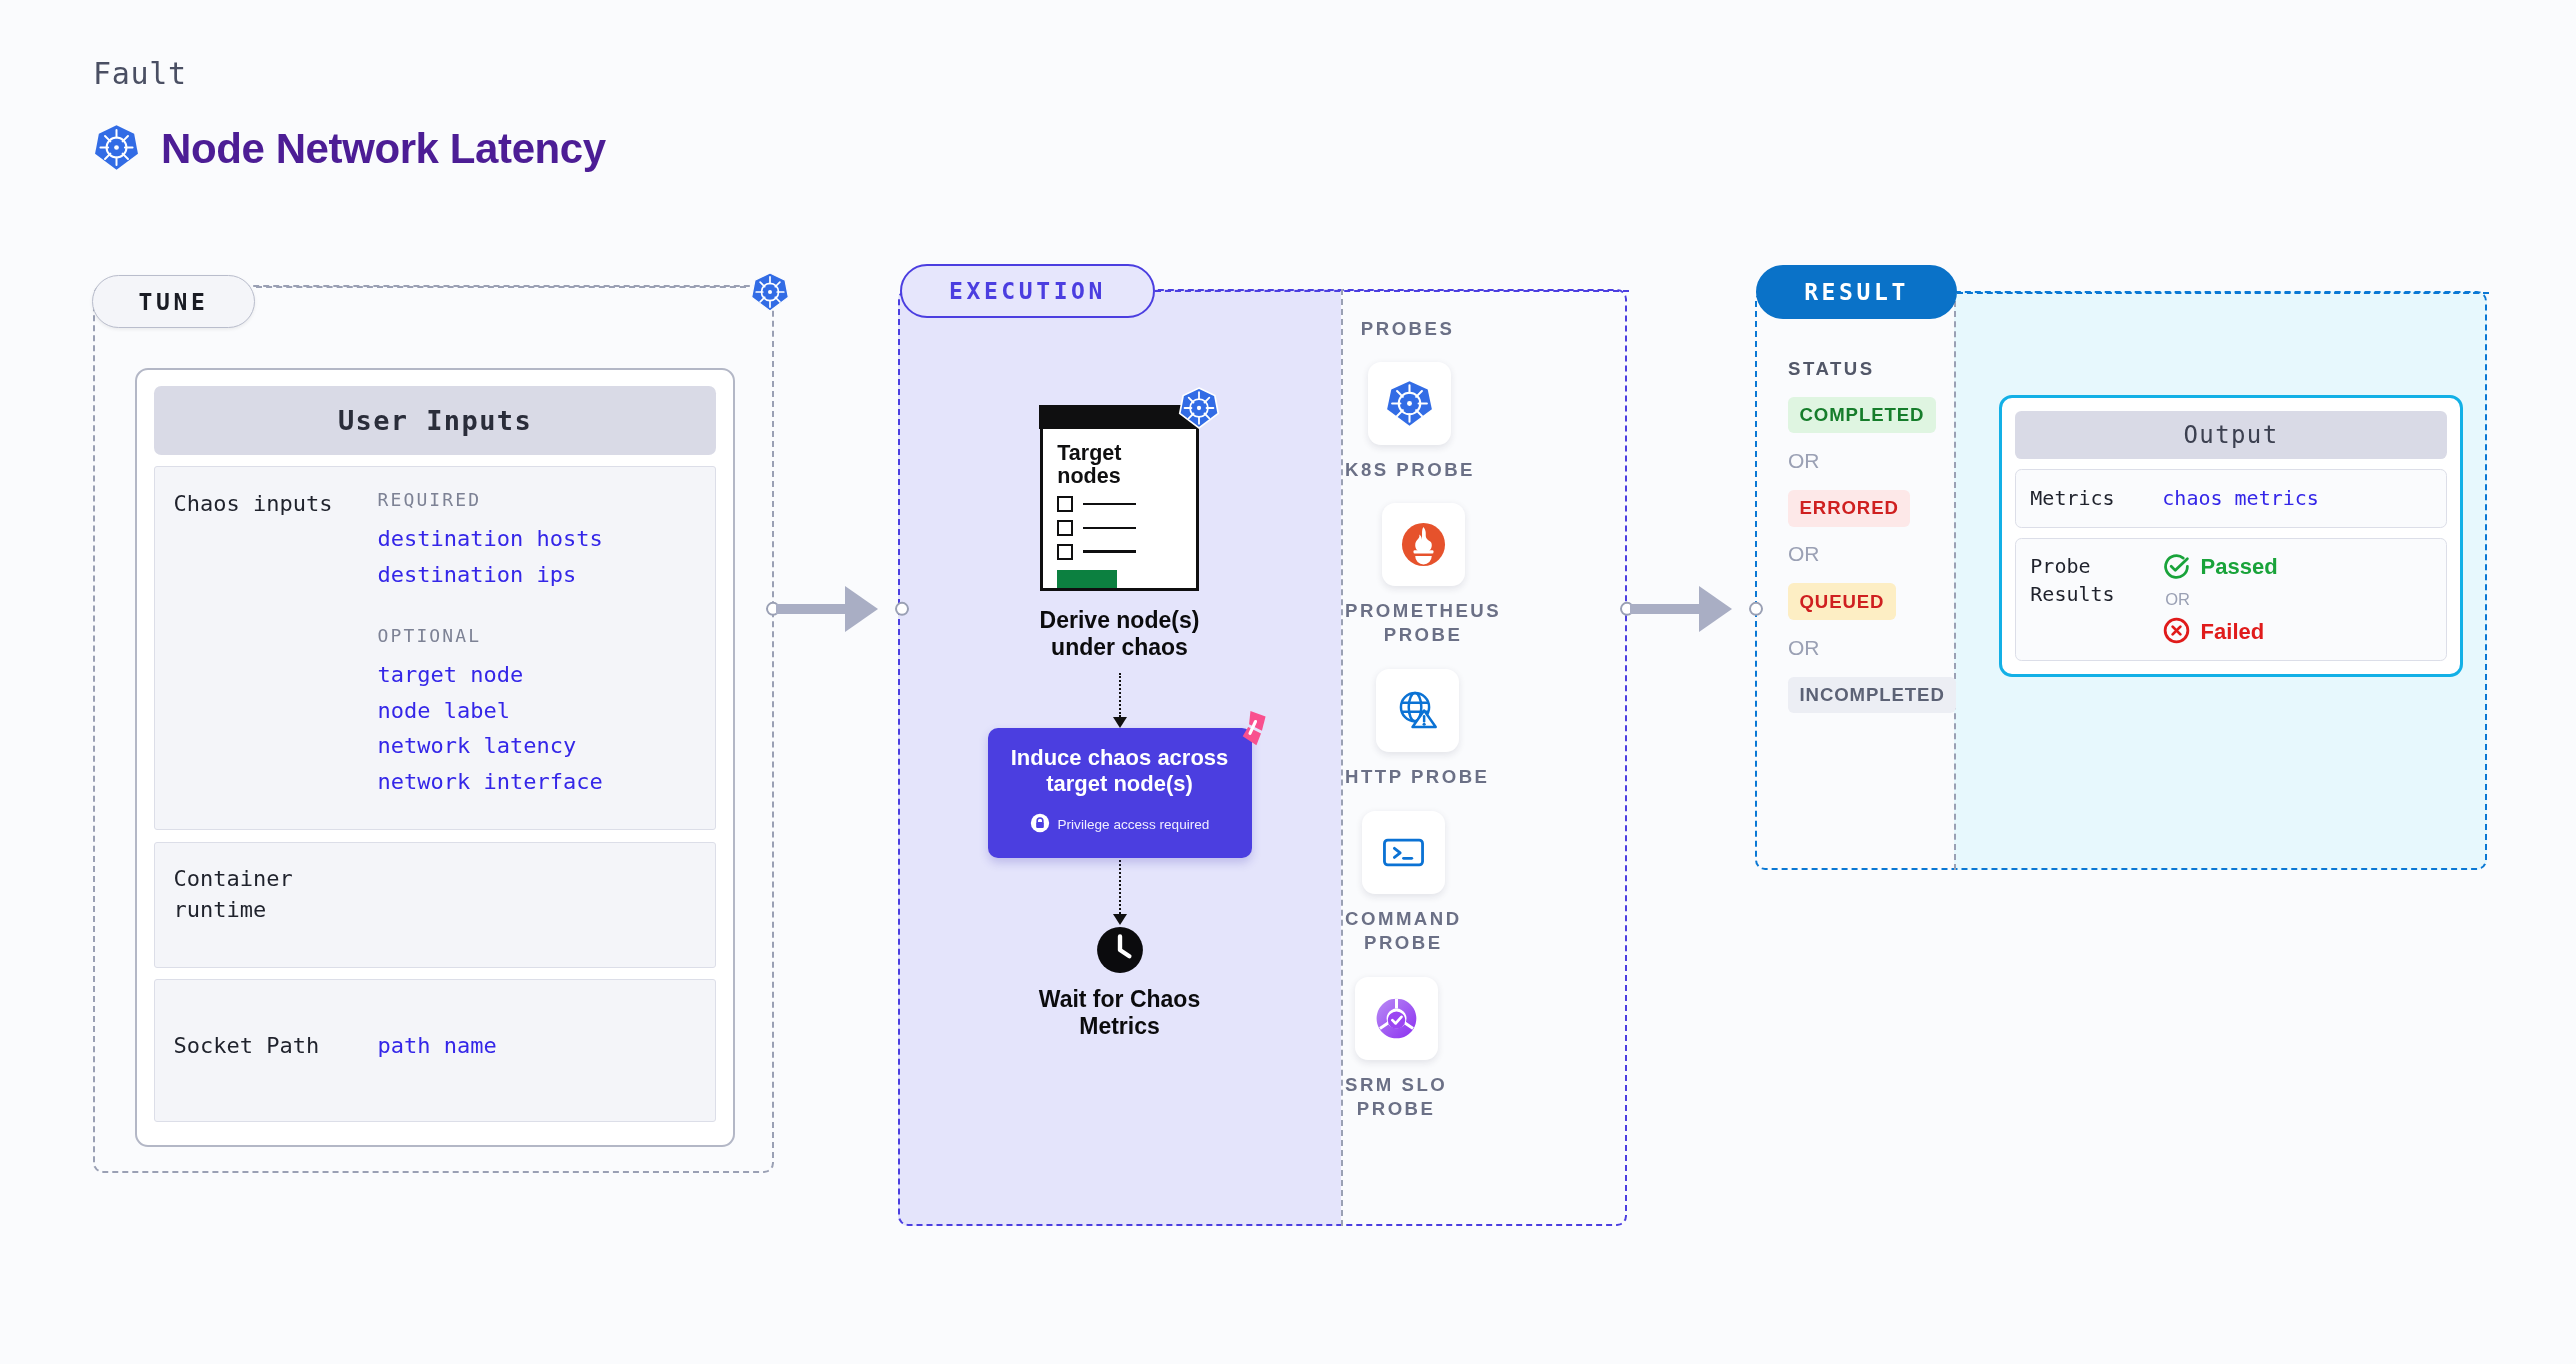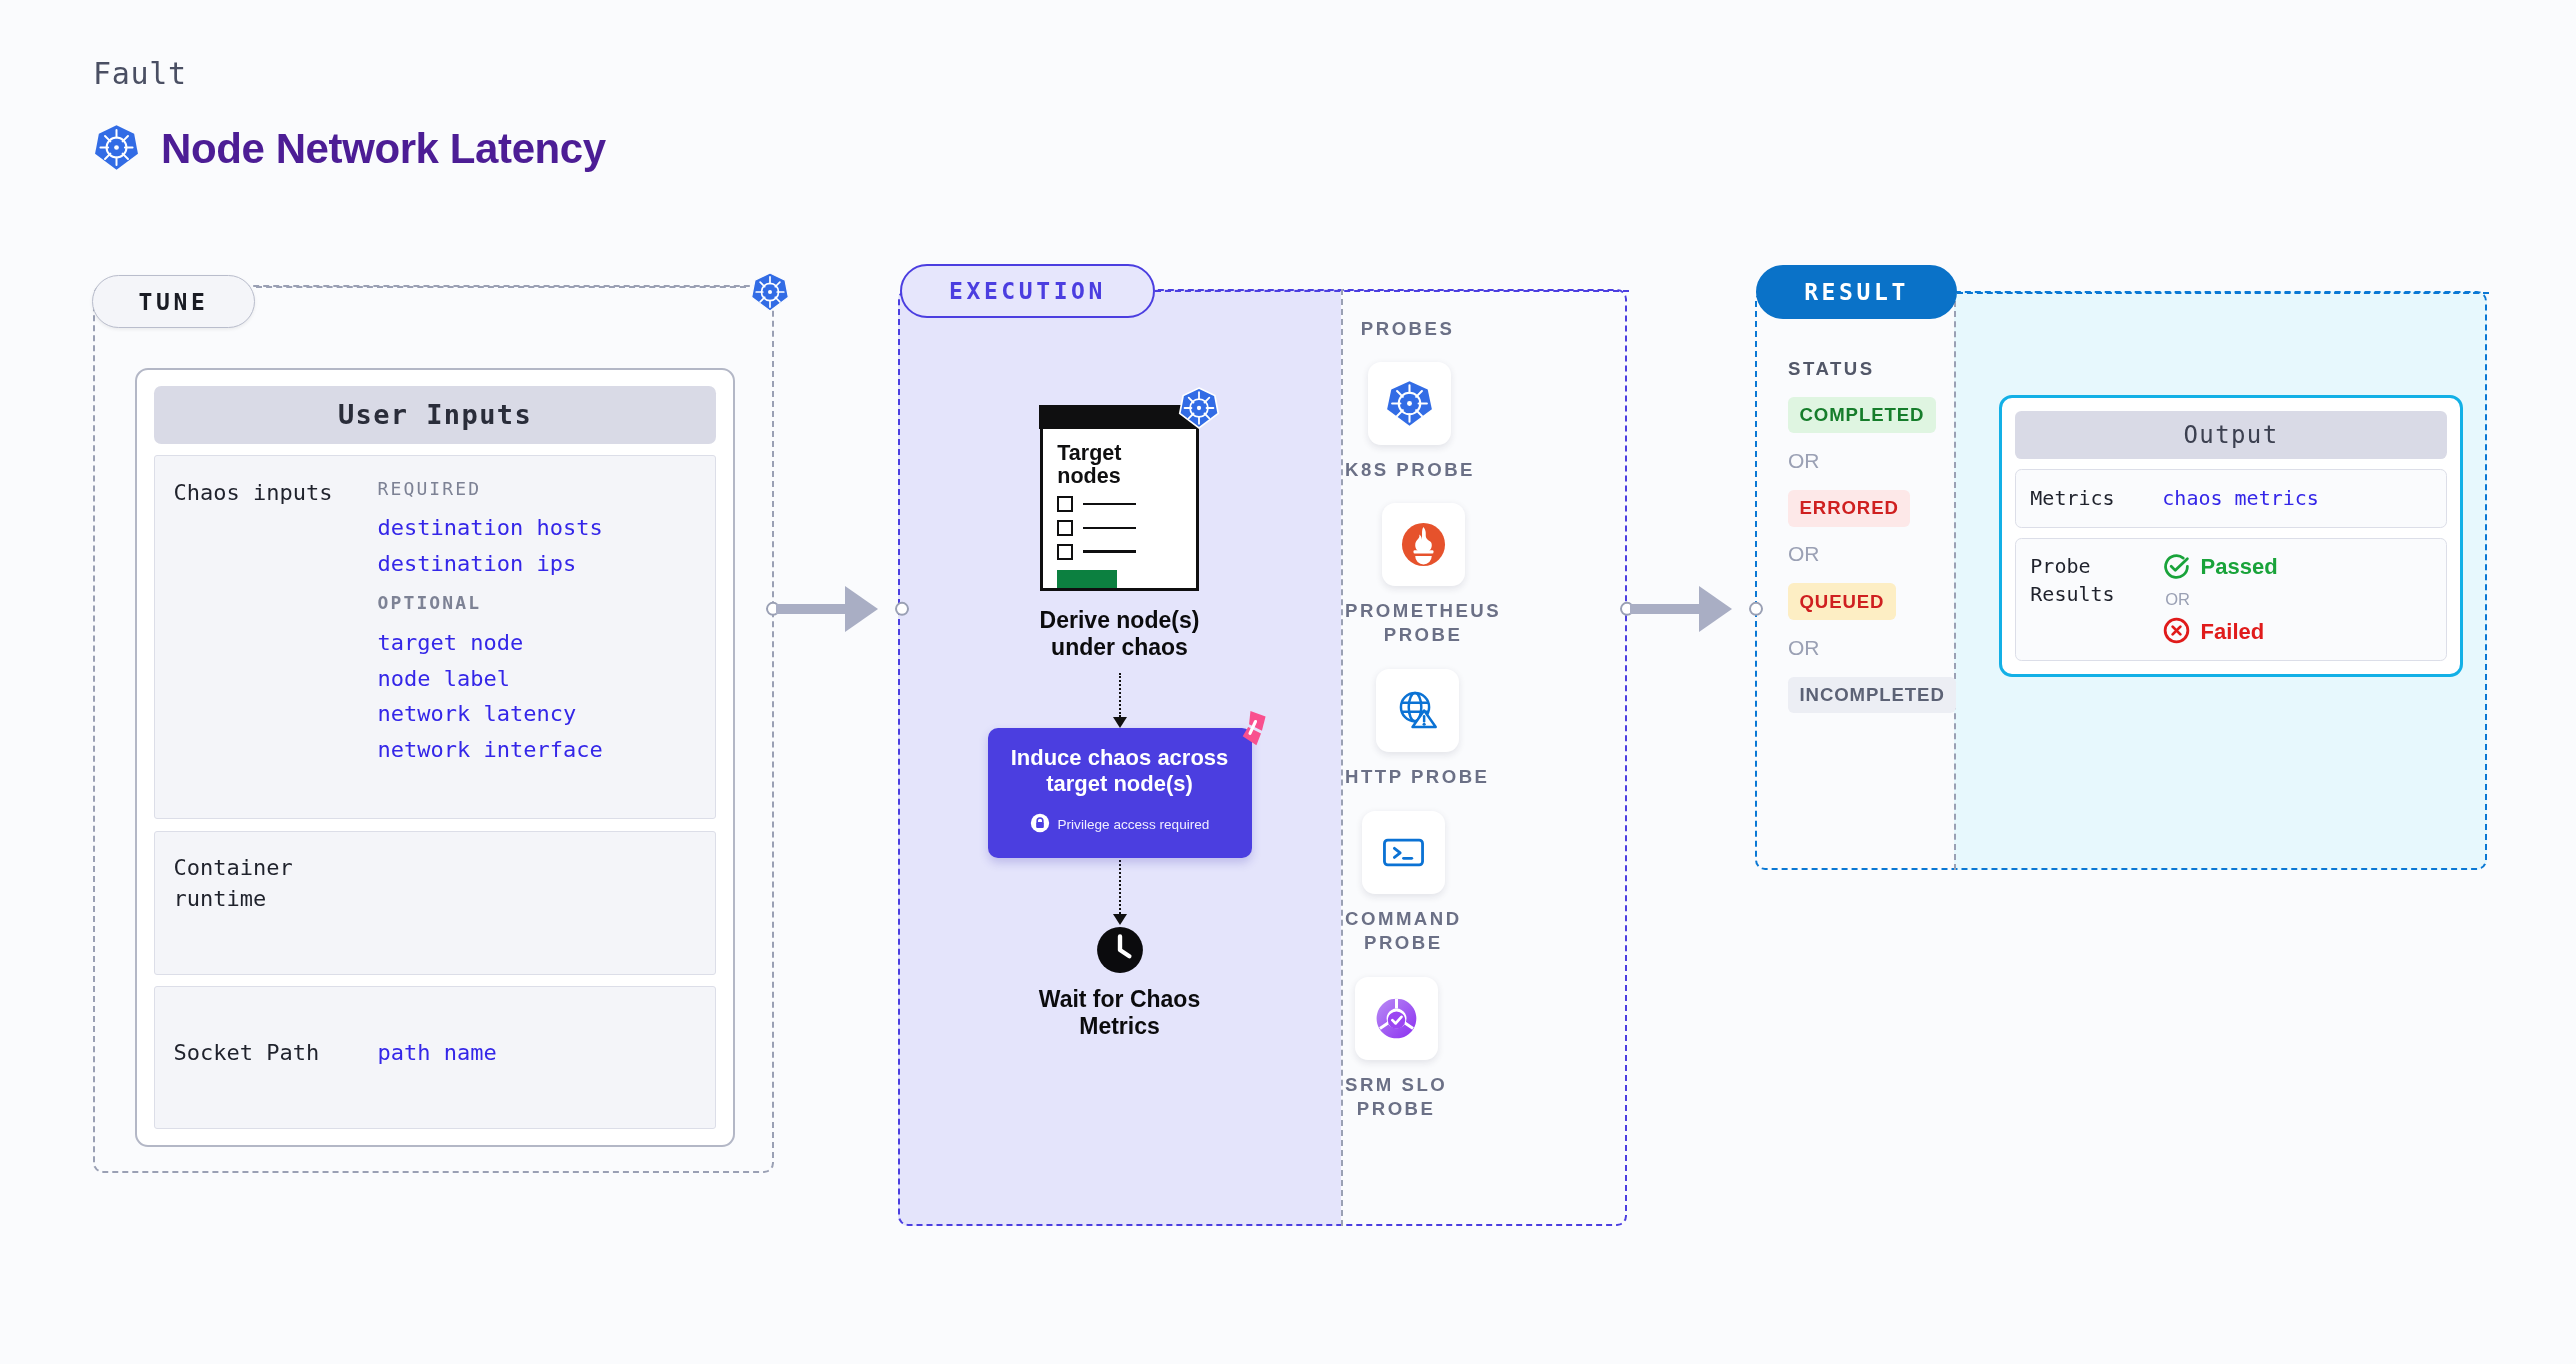--- a/index.html
+++ b/index.html
@@ -122,28 +122,28 @@
     width: 204px; flex: none;
     font-family: "DejaVu Sans Mono", monospace;
     font-size: 22px; color: #1f222c; line-height: 1.38;
   }
   .sec-body { flex: 1; display: flex; flex-direction: column; }
   .grp-title {
     font-family: "DejaVu Sans Mono", monospace;
     font-size: 18px; color: #7d8295; letter-spacing: 2.1px;
     margin-bottom: 11.5px;
   }
-  .grp-title.second { margin-top: 11px; font-weight: bold; }
+  .grp-title.second { margin-top: 32px; }
   .val {
     font-family: "DejaVu Sans Mono", monospace;
     font-size: 22px; color: #3426e8; line-height: 1.62;
   }
   .val .comma { color: #3b82f6; }
   .sec-chaos { flex: none; height: 364px; }
-  .sec-runtime { flex: none; height: 144px; }
+  .sec-runtime { flex: none; height: 126px; }
   .sec-socket { flex: none; height: 143px; align-items: flex-start; }
   .sec-socket .sec-label { padding-top: 29px; }
   .sec-socket .sec-body { padding-top: 26px; }
   .sec-runtime .sec-body { padding-top: 1.4px; }
 
   
   .conn { position: absolute; z-index: 9; }
   .conn .dot {
     position: absolute; width: 14.3px; height: 14.3px; border-radius: 50%;
     background: #fff; border: 2.5px solid #9aa0b4; top: 50%;

